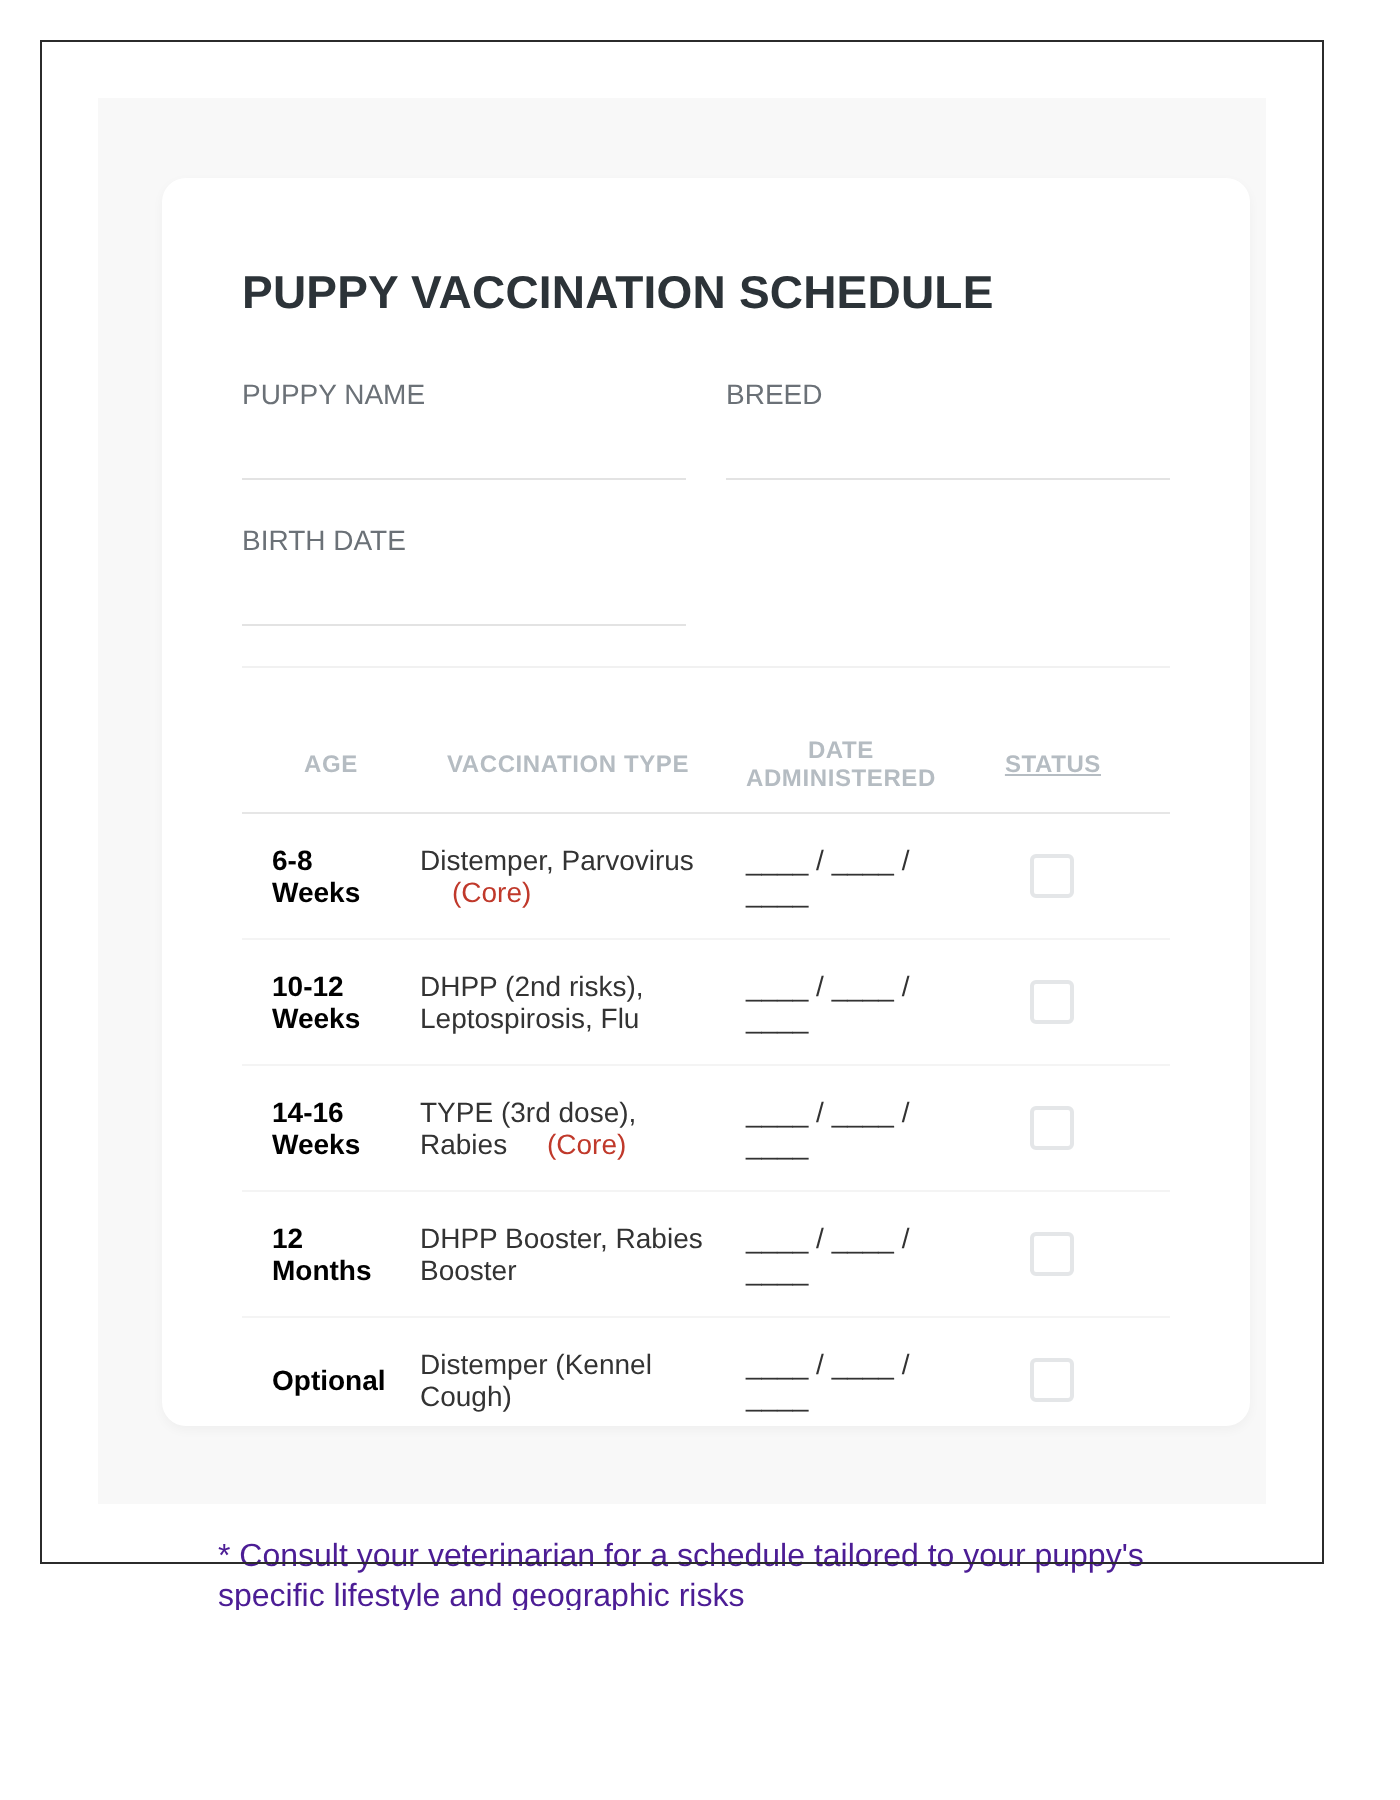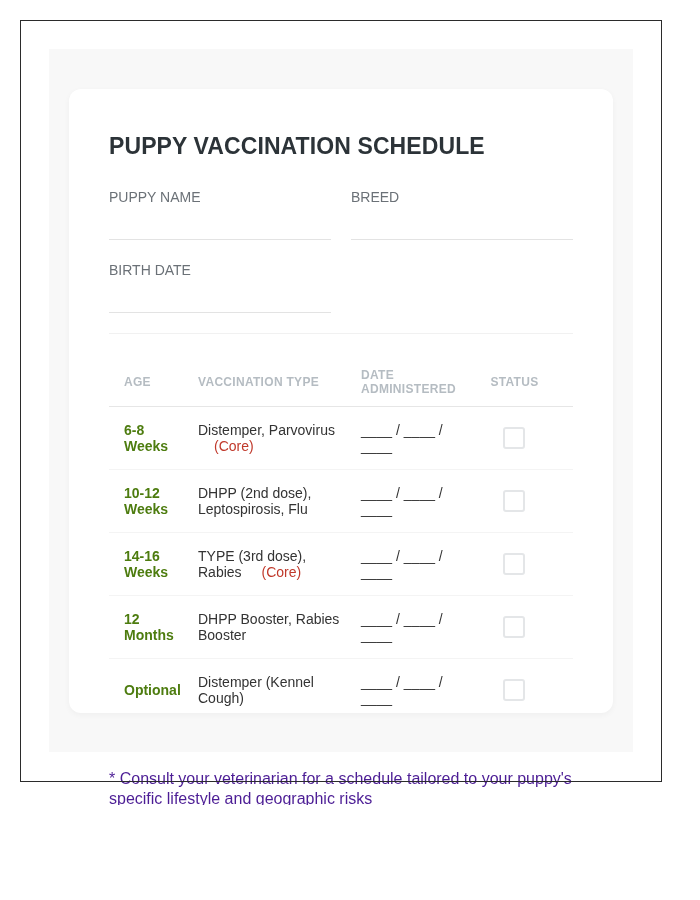--- a/index.html
+++ b/index.html
@@ -5,48 +5,48 @@
   html, body { margin: 0; padding: 0; background: #ffffff; }
   body { width: 700px; height: 900px; position: relative; overflow: hidden;
          font-family: "Liberation Sans", sans-serif; }
 
   .frame { position: absolute; left: 20px; top: 20px; width: 640px; height: 760px;
            border: 1px solid #2b2b2b; box-sizing: content-box; z-index: 3; pointer-events: none; }
 
   .panel { position: absolute; left: 49px; top: 49px; width: 584px; height: 703px;
            background: #f8f8f8; z-index: 1; }
 
-  .card { position: absolute; left: 69px; top: 89px; width: 544px; height: 624px;
+  .card { position: absolute; left: 81px; top: 89px; width: 544px; height: 624px;
           background: #ffffff; border-radius: 12px; overflow: hidden;
           box-shadow: 0 2px 6px rgba(0,0,0,0.04); z-index: 2; }
 
   .title { position: absolute; left: 40px; top: 44px; margin: 0;
            font-size: 23px; font-weight: bold; color: #2c3338; letter-spacing: 0.1px; }
 
   .field { position: absolute; width: 222px; }
   .field .label { display: block; font-size: 14px; color: #6b7177; text-transform: uppercase; }
   .field .input { position: absolute; left: 0; top: 24px; width: 222px; height: 26px;
                   border: none; border-bottom: 1px solid #e3e3e3; background: transparent;
                   outline: none; font-family: "Liberation Sans", sans-serif; font-size: 14px; padding: 0; }
   .f-name { left: 40px; top: 100px; }
   .f-breed { left: 282px; top: 100px; }
   .f-birth { left: 40px; top: 173px; }
 
   .divider { position: absolute; left: 40px; top: 244px; width: 464px; height: 1px; background: #f1f1f1; }
 
   table.schedule { position: absolute; left: 40px; top: 279px; width: 464px;
                    border-collapse: collapse; }
   table.schedule th { font-size: 12px; font-weight: bold; color: #b5bcc2;
-                      text-transform: uppercase; text-align: left; letter-spacing: 0.3px;
+                      text-transform: uppercase; text-align: center; letter-spacing: 0.3px;
                       line-height: 14px; padding: 0 0 10px 15px; height: 35px; vertical-align: middle;
                       border-bottom: 1px solid #e6e6e6; box-sizing: border-box; }
-  table.schedule th.status-h { text-align: center; padding-left: 0; }
+  table.schedule th.status-h { text-align: center; padding-left: 0; text-decoration: underline; }
   table.schedule td { font-size: 14px; color: #333333; line-height: 16px; vertical-align: middle;
                       height: 63px; border-bottom: 1px solid #f4f4f4; box-sizing: border-box; padding: 0 0 0 15px; }
-  table.schedule td.age { font-weight: bold; color: #4d7c0f; width: 74px; }
+  table.schedule td.age { font-weight: bold; color: #000000; width: 74px; }
   table.schedule td.vacc { width: 163px; padding-left: 15px; }
   table.schedule td.date { width: 107px; padding-left: 15px; color: #333333; }
   table.schedule td.status { text-align: center; padding-left: 0; }
   .core { color: #c0392b; margin-left: 16px; }
   .checkbox { display: inline-block; width: 18px; height: 18px; border: 2px solid #e4e6e8;
               border-radius: 3px; vertical-align: middle; cursor: pointer; }
 
   .footnote { position: absolute; left: 109px; top: 769px; width: 470px; margin: 0;
               font-size: 16px; line-height: 20px; color: #4c1d95; z-index: 2;
               height: 36px; overflow: hidden; }
@@ -88,21 +88,21 @@
     </thead>
     <tbody>
       <tr>
         <td class="age">6-8 Weeks</td>
         <td class="vacc"><span>Distemper, Parvovirus</span> <span class="core">(Core)</span></td>
         <td class="date">____ / ____ / ____</td>
         <td class="status"><span class="checkbox"></span></td>
       </tr>
       <tr>
         <td class="age">10-12 Weeks</td>
-        <td class="vacc"><span>DHPP (2nd dose), Leptospirosis, Flu</span></td>
+        <td class="vacc"><span>DHPP (2nd risks), Leptospirosis, Flu</span></td>
         <td class="date">____ / ____ / ____</td>
         <td class="status"><span class="checkbox"></span></td>
       </tr>
       <tr>
         <td class="age">14-16 Weeks</td>
         <td class="vacc"><span>TYPE (3rd dose), Rabies</span> <span class="core">(Core)</span></td>
         <td class="date">____ / ____ / ____</td>
         <td class="status"><span class="checkbox"></span></td>
       </tr>
       <tr>

